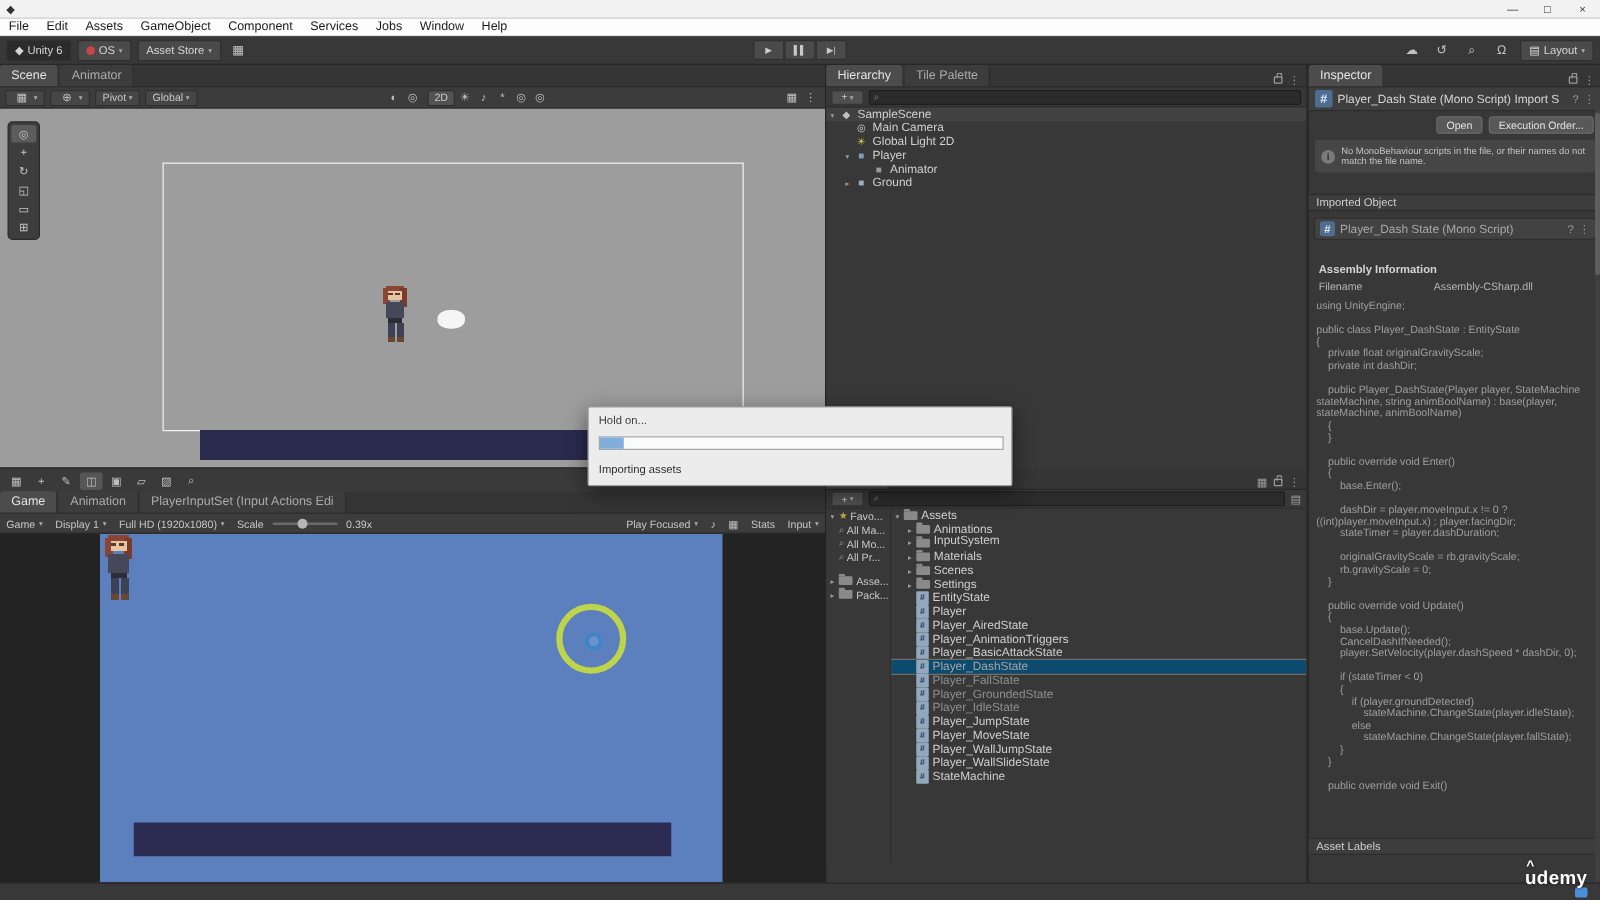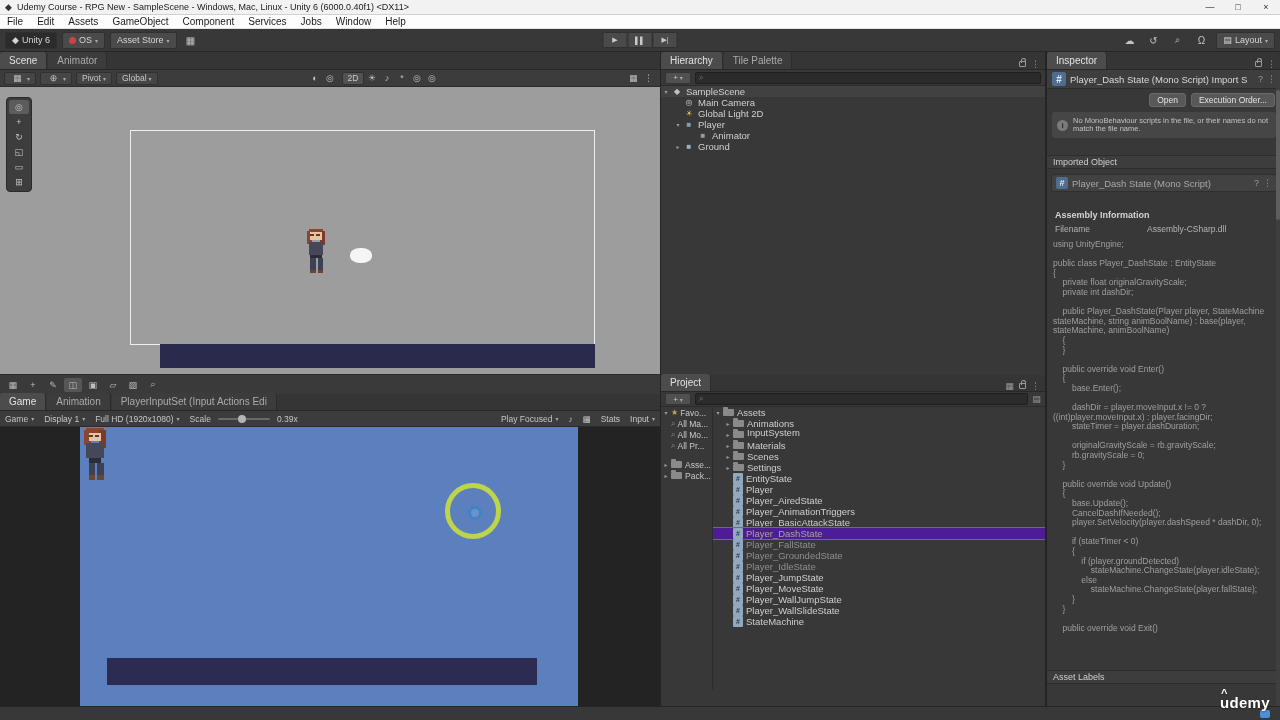--- a/index.html
+++ b/index.html
@@ -62,21 +62,21 @@
 .searchbox input{flex:1;background:transparent;border:none;outline:none;color:#ccc;font-size:8px;font-family:"Liberation Sans",sans-serif;}
 .htree{left:661px;top:86px;width:384px;height:289px;background:#383838;overflow:hidden;}
 .h-row{position:absolute;left:0;width:384px;height:11px;display:flex;align-items:center;font-size:9.5px;color:#d0d0d0;}
 .tw{width:10px;text-align:center;font-size:6px;color:#9a9a9a;flex:none;}
 .oicon{width:12px;text-align:center;font-size:8px;margin-right:3px;flex:none;}
 
 .pleft{left:661px;top:407px;width:52px;height:283px;background:#383838;border-right:1px solid #2c2c2c;overflow:hidden;}
 .f-row{position:absolute;left:0;width:52px;height:11px;display:flex;align-items:center;font-size:8.5px;color:#c9c9c9;overflow:hidden;white-space:nowrap;}
 .ptree{left:713px;top:407px;width:332px;height:283px;background:#383838;overflow:hidden;}
 .p-row{position:absolute;left:0;width:332px;height:11px;display:flex;align-items:center;font-size:9.5px;color:#cfcfcf;white-space:nowrap;}
-.p-row.sel{background:#4c1d95;outline:1px solid #6e6e6e;color:#a5a5a5;align-items:flex-end;}
+.p-row.sel{background:#0c4a6e;outline:1px solid #6e6e6e;color:#a5a5a5;align-items:flex-end;}
 .p-row.dim{color:#8f8f8f;}
 .folder{width:11px;height:7px;background:#8a8a8a;border-radius:1px;position:relative;margin-right:3px;flex:none;}
 .folder::before{content:"";position:absolute;left:0;top:-2px;width:5px;height:2px;background:#8a8a8a;border-radius:1px 1px 0 0;}
 .cs{width:10px;height:11px;background:#93a8bd;border-radius:1px;margin-right:3px;flex:none;display:flex;align-items:center;justify-content:center;font-size:7px;color:#26415e;font-weight:bold;}
 .cs::before{content:"#";}
 .crumb{left:661px;top:690px;width:384px;height:16px;background:#3a3a3a;border-top:1px solid #2a2a2a;display:flex;align-items:center;padding:0 6px;font-size:9px;color:#c4c4c4;gap:4px;}
 .mini-slider{margin-left:auto;width:34px;height:2px;background:#6a6a6a;position:relative;}
 .mini-knob{position:absolute;left:60%;top:-2px;width:6px;height:6px;border-radius:50%;background:#a8a8a8;}
 
 .insp{left:1046px;top:52px;width:234px;height:654px;background:#383838;border-left:1px solid #232323;}
@@ -118,21 +118,20 @@
 .udemy::before{content:"^";position:absolute;left:1px;top:-7px;font-size:11px;}
 .vdiv{background:#242424;}
 </style>
 </head>
 <body>
 
 <div id="app">
 
   <div class="abs titlebar">
     <span class="uicon">◆</span>
-    <span>Udemy Course - RPG New - SampleScene - Windows, Mac, Linux - Unity 6 (6000.0.40f1) &lt;DX11&gt;</span>
     <div class="win-controls">
       <span class="win-btn">—</span>
       <span class="win-btn">□</span>
       <span class="win-btn">×</span>
     </div>
   </div>
 
   <div class="abs menubar">
     <span class="menu-item">File</span>
     <span class="menu-item">Edit</span>
@@ -594,17 +593,24 @@
     </div>
     <div class="iscroll">
         <div class="ithumb"></div>
       </div>
   </div>
 
   <div class="abs statusbar">
     <span class="bubble"></span>
   </div>
 
+  <div class="abs dialog">
+    <div class="dlg-title">Hold on...</div>
+    <div class="dlg-track">
+        <div class="dlg-fill"></div>
+      </div>
+    <div class="dlg-status">Importing assets</div>
+  </div>
 
 
   <div class="abs udemy">udemy</div>
 
 </div>
 
 </body></html>

